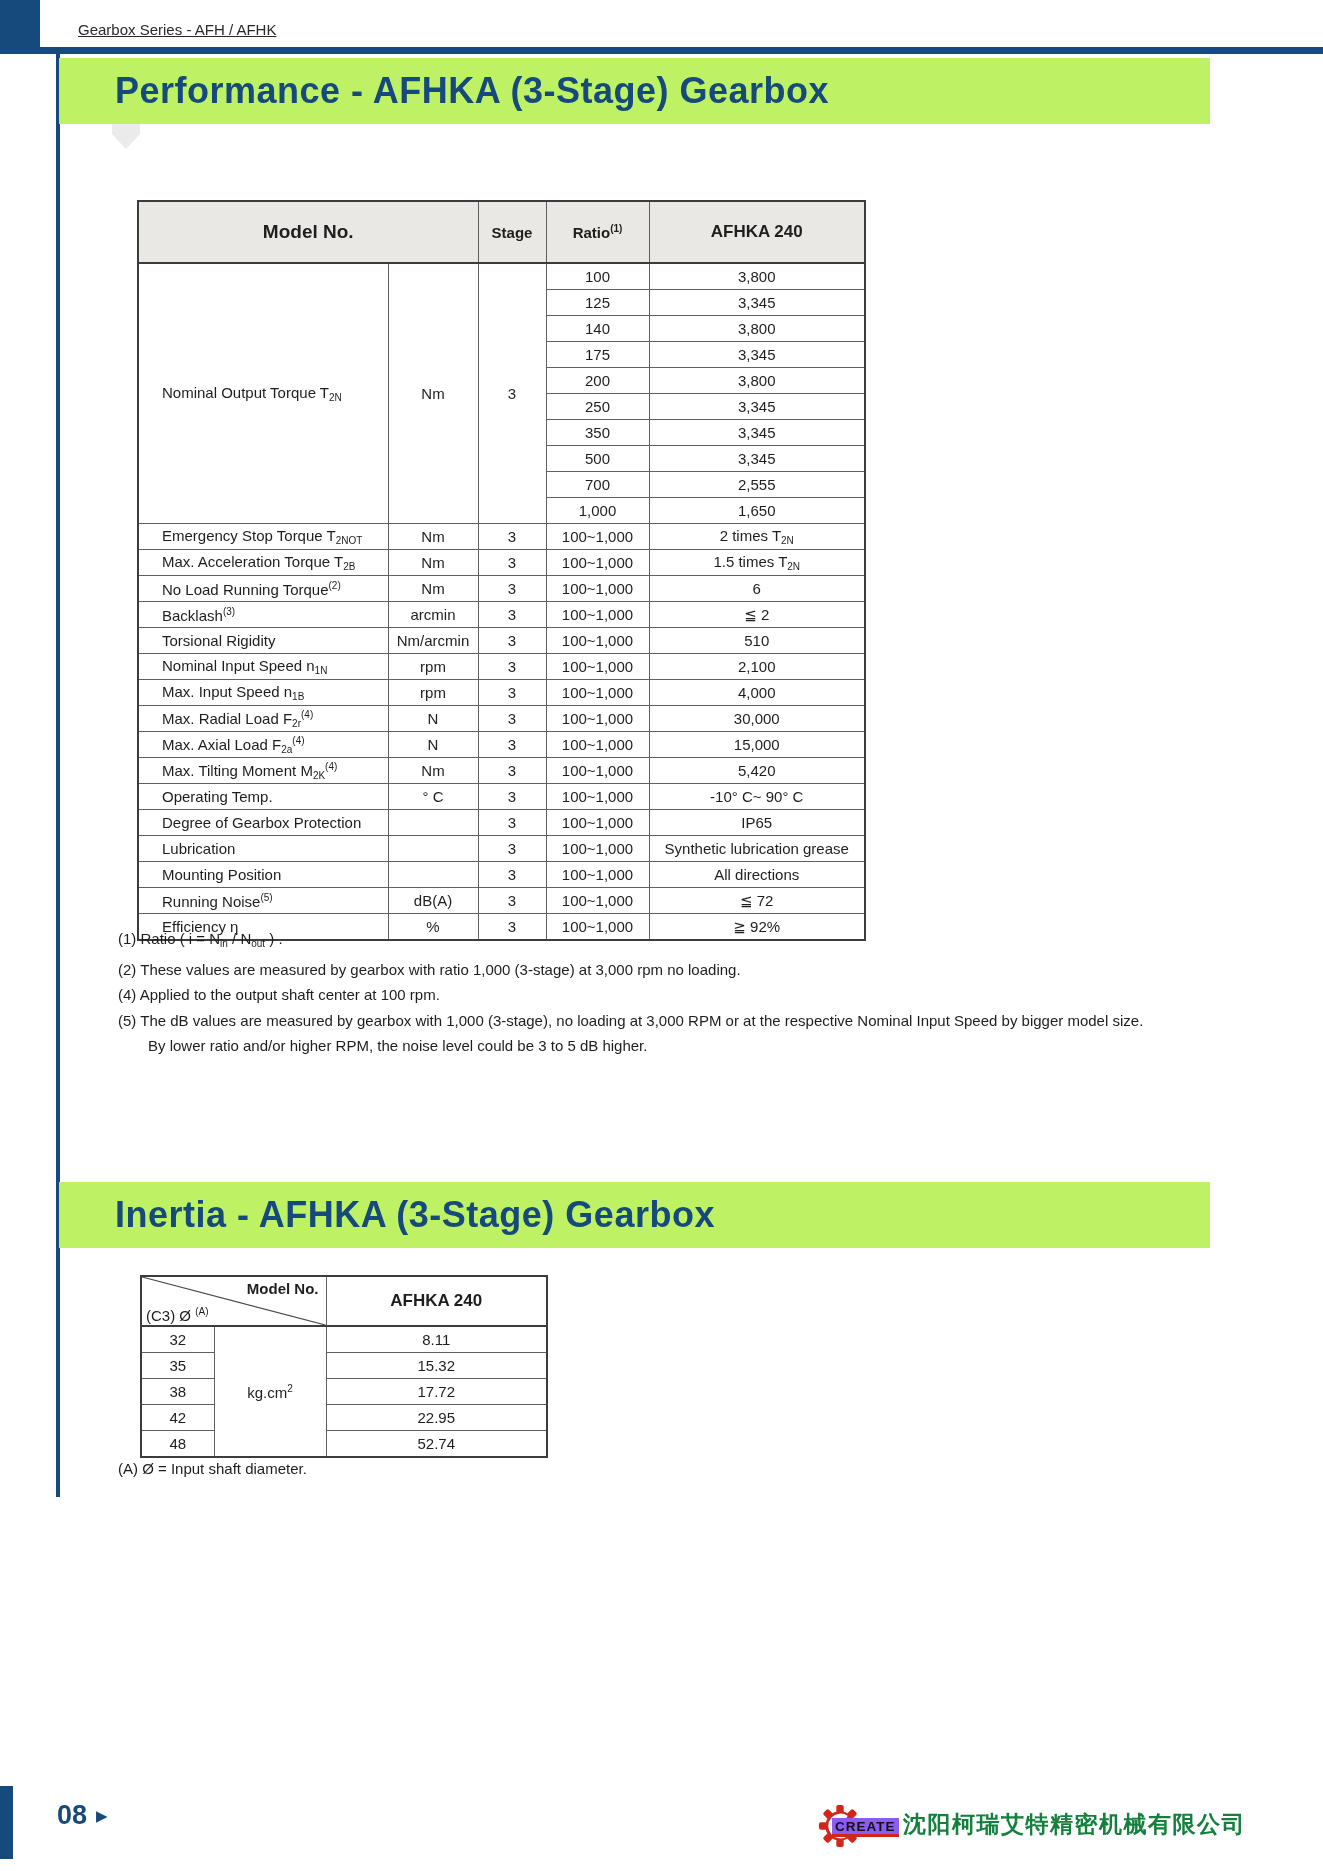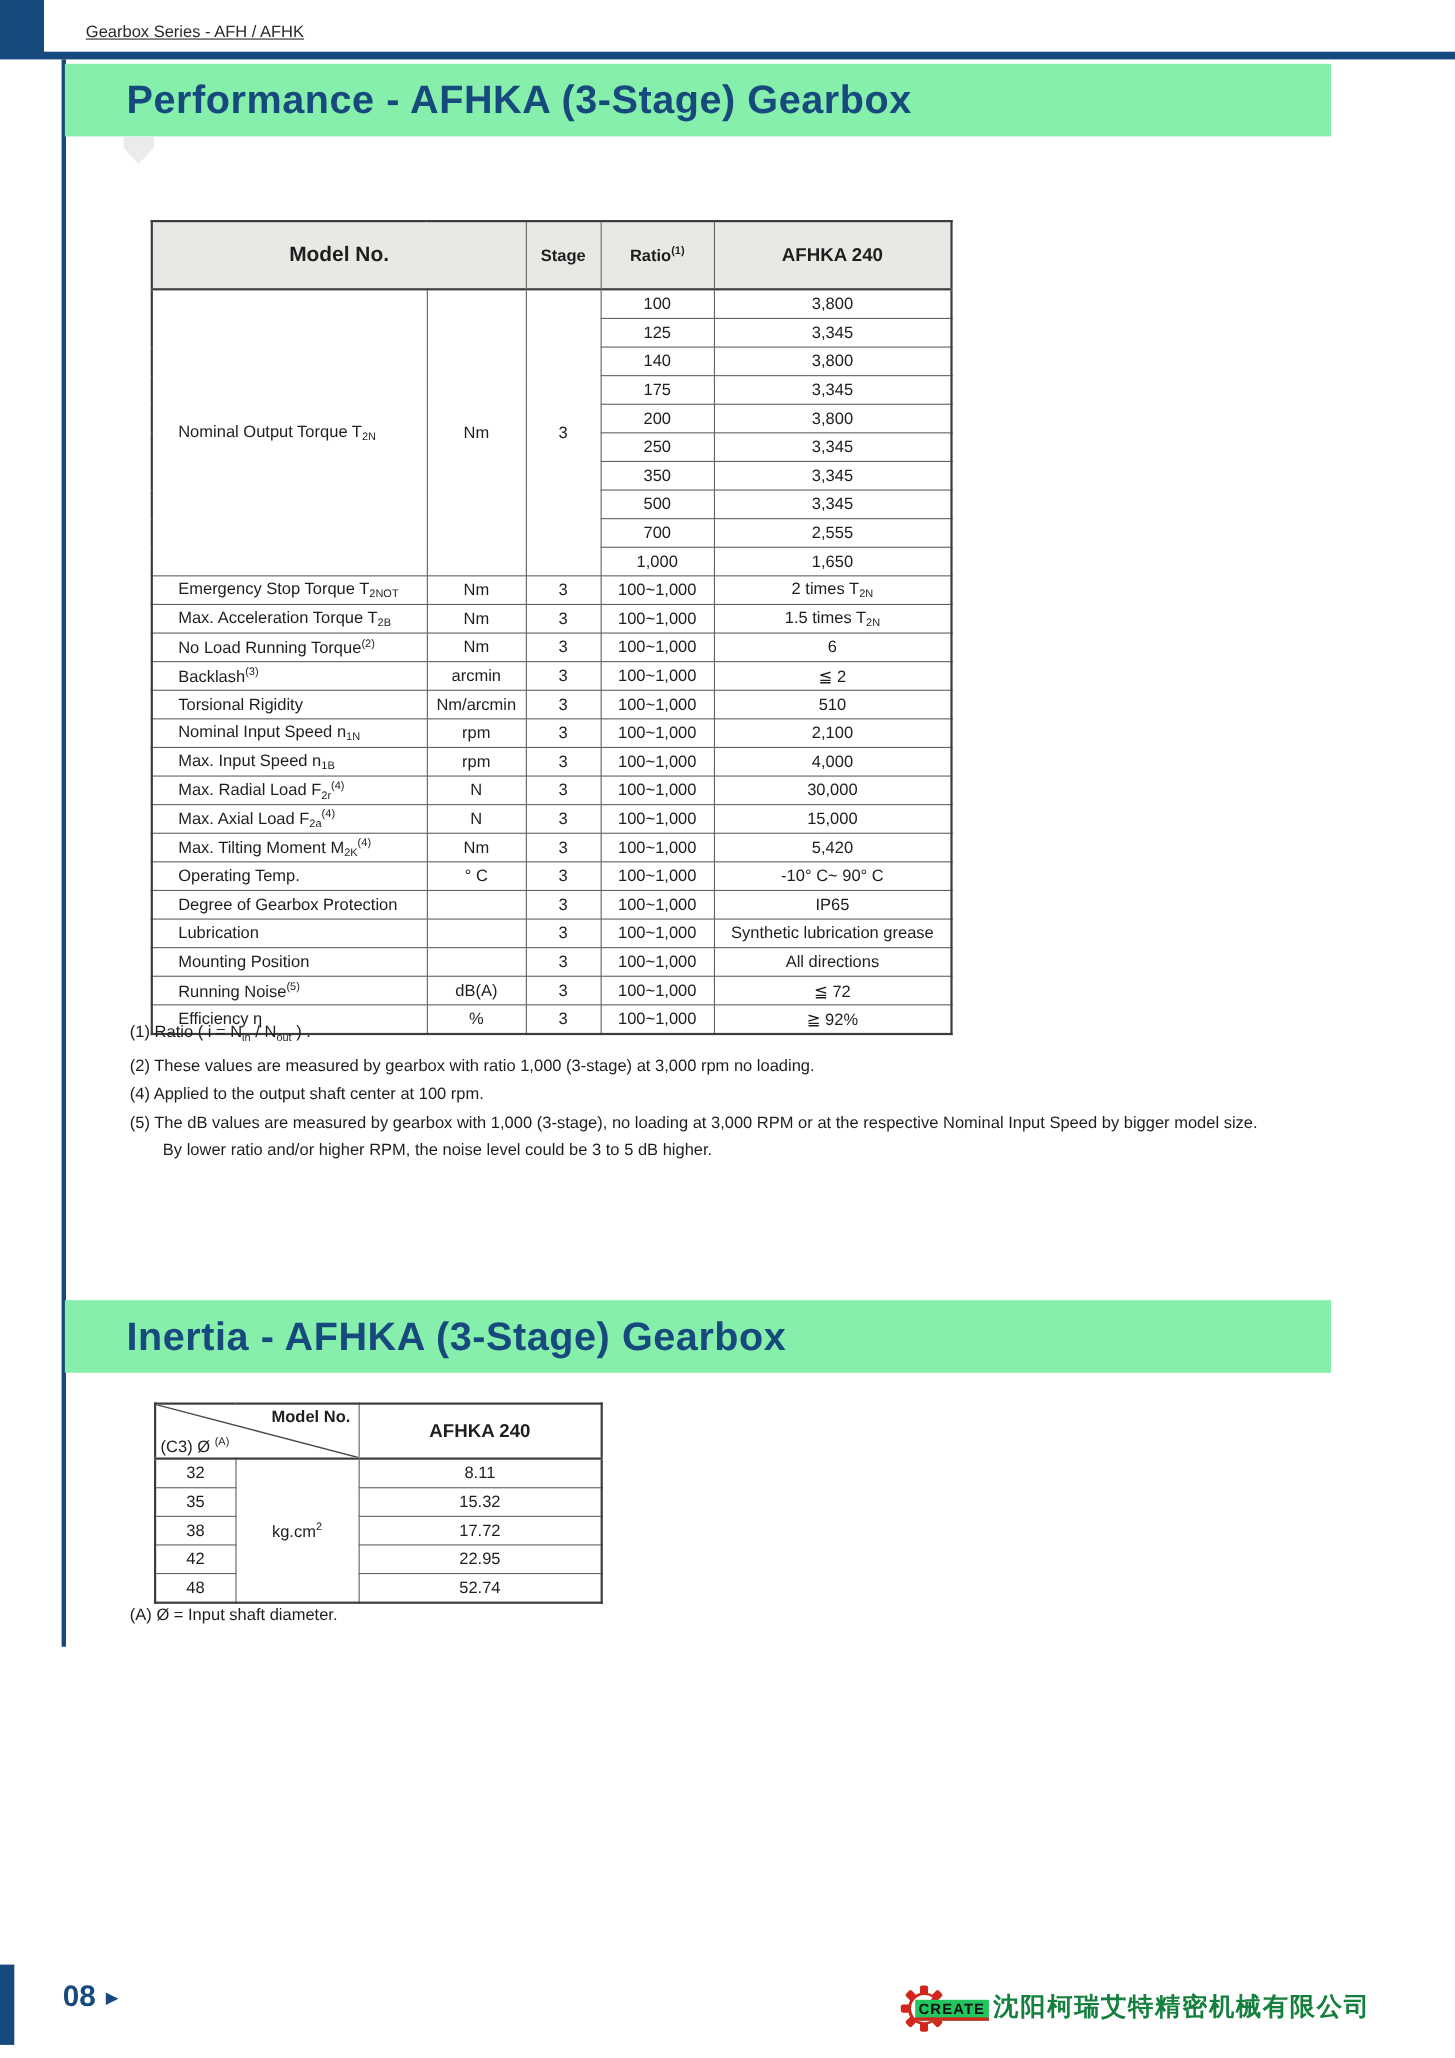--- a/index.html
+++ b/index.html
@@ -6,21 +6,21 @@
   .page{position:relative;width:1323px;height:1871px;background:#fff;overflow:hidden;
         font-family:"Liberation Sans","DejaVu Sans",sans-serif;color:#1e1e1e;}
 
   
   .corner{position:absolute;left:0;top:0;width:40px;height:54px;background:#174a7c;}
   .breadcrumb{position:absolute;left:78px;top:21px;font-size:15px;color:#2a2a2a;text-decoration:underline;}
   .top-rule{position:absolute;left:40px;top:47px;height:7px;right:0;background:#174a7c;}
   .left-rule{position:absolute;left:56px;top:54px;width:4px;height:1443px;background:#174a7c;}
 
   
-  .banner{position:absolute;left:59px;width:1151px;height:66px;background:#86efac;}
+  .banner{position:absolute;left:59px;width:1151px;height:66px;background:#bef264;}
   .banner h1{margin:0;padding-left:56px;line-height:66px;font-size:36px;font-weight:bold;color:#174a7c;letter-spacing:0.5px;}
   .banner-perf{top:58px;}
   .banner-tail{position:absolute;left:112px;top:124px;width:28px;height:25px;background:#ebebeb;
                clip-path:polygon(0 0,100% 0,100% 40%,50% 100%,0 40%);}
   .banner-inertia{top:1182px;}
 
   
   table{border-collapse:collapse;table-layout:fixed;}
   .perf-table{position:absolute;left:137px;top:200px;width:727px;border:2px solid #3c3c3c;}
   .perf-table td{border:1px solid #606060;font-size:15px;height:25px;padding:0 4px;overflow:hidden;}
@@ -49,21 +49,21 @@
   .diag-top{position:absolute;top:3px;right:7px;font-weight:bold;font-size:15px;}
   .diag-bottom{position:absolute;bottom:1px;left:4px;font-size:15px;}
   .inertia-footnote{position:absolute;left:118px;top:1460px;font-size:15px;}
 
   
   .bottom-bar{position:absolute;left:0;top:1786px;width:13px;height:73px;background:#174a7c;}
   .page-number{position:absolute;left:57px;top:1800px;color:#174a7c;font-weight:bold;font-size:27px;}
   .page-number .tri{font-size:15px;vertical-align:3px;margin-left:9px;}
   .logo{position:absolute;left:818px;top:1794px;width:500px;height:66px;}
   .logo .gear{position:absolute;left:0;top:8px;}
-  .logo .create{position:absolute;left:14px;top:24px;background:#22c55e;color:#111;
+  .logo .create{position:absolute;left:14px;top:24px;background:#8b5cf6;color:#111;
                 font-weight:bold;font-size:13.5px;letter-spacing:1px;padding:1px 3px 0 3px;
                 border-bottom:3px solid #d2261c;}
   .logo .company{position:absolute;left:85px;top:15px;font-size:23px;font-weight:bold;color:#15803d;
                  letter-spacing:1.5px;white-space:nowrap;}
 </style>
 </head>
 <body>
 
 <div class="page">
 

